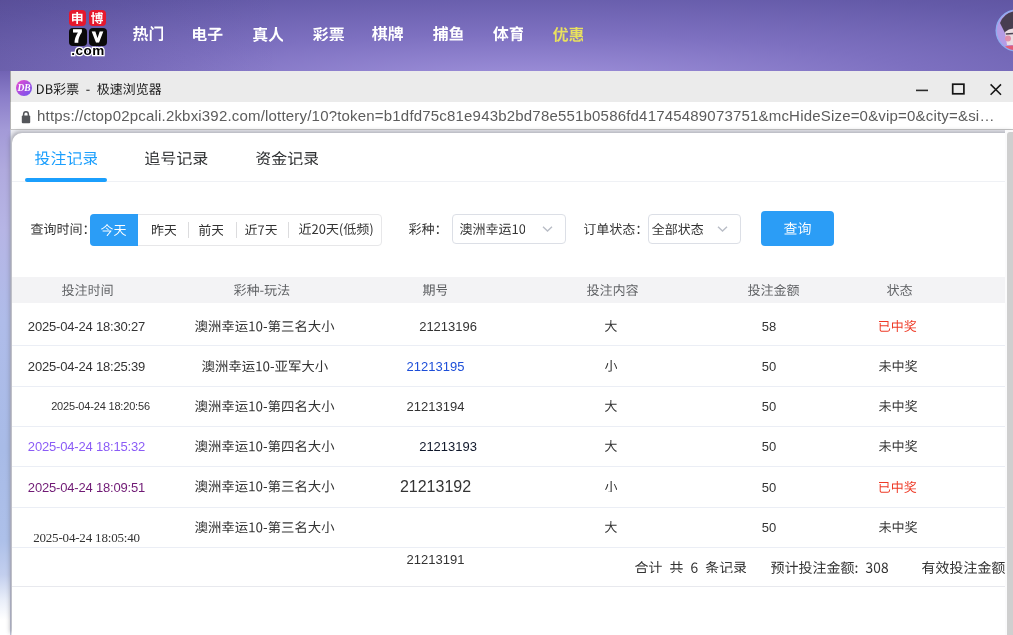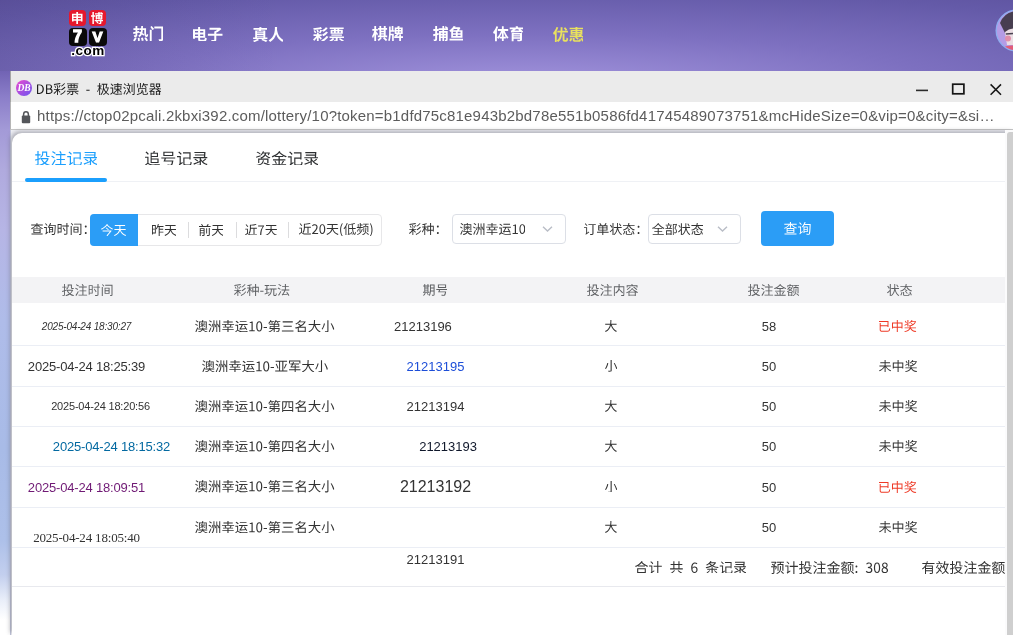--- a/index.html
+++ b/index.html
@@ -162,25 +162,25 @@
   </svg>
 <svg style="position:absolute;left:586.5px;top:284.0px;" width="51.0" height="12.1" viewBox="0.4 -11.0 51.0 12.1">
     <path d="M2.4 -10.9V-8.3H0.6V-7.4H2.4V-4.6C1.7 -4.4 1 -4.2 0.4 -4L0.7 -3.1L2.4 -3.6V-0.2C2.4 -0 2.3 0 2.1 0.1C2 0.1 1.4 0.1 0.8 0C0.9 0.3 1 0.7 1.1 0.9C2 0.9 2.5 0.9 2.9 0.8C3.2 0.6 3.3 0.4 3.3 -0.2V-3.9L4.7 -4.3L4.5 -5.2L3.3 -4.8V-7.4H5V-8.3H3.3V-10.9ZM6.1 -10.5V-9C6.1 -8.1 5.9 -7 4.5 -6.2C4.6 -6.1 5 -5.7 5.1 -5.5C6.7 -6.4 7.1 -7.8 7.1 -9V-9.5H9.3V-7.5C9.3 -6.5 9.5 -6.1 10.5 -6.1C10.6 -6.1 11.3 -6.1 11.6 -6.1C11.8 -6.1 12.1 -6.1 12.3 -6.2C12.2 -6.4 12.2 -6.8 12.2 -7C12 -7 11.7 -6.9 11.5 -6.9C11.3 -6.9 10.7 -6.9 10.5 -6.9C10.3 -6.9 10.3 -7.1 10.3 -7.4V-10.5ZM10.2 -4.3C9.8 -3.3 9 -2.4 8.2 -1.8C7.4 -2.5 6.7 -3.3 6.2 -4.3ZM4.9 -5.2V-4.3H5.4L5.3 -4.2C5.8 -3 6.5 -2 7.4 -1.2C6.3 -0.5 5.1 -0.1 3.8 0.2C4 0.4 4.3 0.8 4.3 1.1C5.7 0.7 7 0.2 8.2 -0.6C9.2 0.2 10.4 0.7 11.8 1.1C12 0.8 12.2 0.4 12.5 0.2C11.2 -0.1 10 -0.6 9 -1.2C10.1 -2.1 11 -3.4 11.6 -4.9L10.9 -5.2L10.7 -5.2Z M14.2 -10.1C15.1 -9.7 16.1 -9 16.7 -8.6L17.3 -9.4C16.7 -9.8 15.6 -10.4 14.8 -10.8ZM13.5 -6.5C14.4 -6.1 15.4 -5.5 16 -5L16.5 -5.9C16 -6.3 14.9 -6.8 14.1 -7.2ZM13.9 0.2 14.7 0.9C15.5 -0.3 16.4 -1.9 17.1 -3.3L16.4 -4C15.7 -2.5 14.6 -0.8 13.9 0.2ZM20.1 -10.6C20.6 -10 21 -9.1 21.2 -8.5L22.2 -8.9C22 -9.4 21.5 -10.3 21 -11ZM17.3 -8.4V-7.5H20.8V-4.6H17.8V-3.7H20.8V-0.3H16.9V0.6H25.5V-0.3H21.8V-3.7H24.7V-4.6H21.8V-7.5H25.2V-8.4Z M27.3 -8.7V1.1H28.2V-7.7H32C31.9 -6 31.5 -3.9 28.6 -2.3C28.8 -2.2 29.1 -1.8 29.3 -1.6C31 -2.6 32 -3.8 32.5 -5.1C33.7 -4 35 -2.6 35.6 -1.8L36.5 -2.4C35.6 -3.4 34.1 -4.9 32.8 -6C32.9 -6.6 33 -7.2 33 -7.7H36.8V-0.3C36.8 -0 36.7 0.1 36.5 0.1C36.2 0.1 35.3 0.1 34.4 0C34.5 0.3 34.7 0.8 34.7 1C35.9 1 36.7 1 37.2 0.9C37.6 0.7 37.7 0.4 37.7 -0.2V-8.7H33V-10.9H32V-8.7Z M43.3 -8.2C42.6 -7.3 41.3 -6.3 40.2 -5.8C40.4 -5.6 40.7 -5.2 40.8 -5C42 -5.7 43.4 -6.8 44.2 -7.9ZM46.6 -7.6C47.8 -6.9 49.3 -5.8 50 -5L50.7 -5.7C50 -6.4 48.5 -7.5 47.3 -8.2ZM45.4 -7.1C44.2 -5.1 41.9 -3.5 39.5 -2.6C39.7 -2.4 40 -2.1 40.1 -1.8C40.7 -2.1 41.3 -2.4 41.9 -2.7V1.1H42.8V0.6H48.2V1H49.2V-2.8C49.7 -2.5 50.3 -2.3 50.8 -2C51 -2.3 51.2 -2.6 51.5 -2.8C49.4 -3.7 47.5 -4.7 46 -6.4L46.3 -6.7ZM42.8 -0.3V-2.4H48.2V-0.3ZM42.9 -3.3C43.9 -4 44.8 -4.8 45.5 -5.7C46.4 -4.7 47.3 -4 48.3 -3.3ZM44.6 -10.8C44.8 -10.5 45 -10.1 45.2 -9.7H40.1V-7.4H41V-8.8H49.9V-7.4H50.9V-9.7H46.3C46.1 -10.1 45.9 -10.6 45.6 -11Z" fill="#5f6164"></path>
   </svg>
 <svg style="position:absolute;left:747.9px;top:283.9px;" width="51.2" height="12.1" viewBox="0.4 -11.0 51.2 12.1">
     <path d="M2.4 -10.9V-8.3H0.6V-7.4H2.4V-4.6C1.7 -4.4 1 -4.2 0.4 -4L0.7 -3.1L2.4 -3.6V-0.2C2.4 -0 2.3 0 2.1 0.1C2 0.1 1.4 0.1 0.8 0C0.9 0.3 1 0.7 1.1 0.9C2 0.9 2.5 0.9 2.9 0.8C3.2 0.6 3.3 0.4 3.3 -0.2V-3.9L4.7 -4.3L4.5 -5.2L3.3 -4.8V-7.4H5V-8.3H3.3V-10.9ZM6.1 -10.5V-9C6.1 -8.1 5.9 -7 4.5 -6.2C4.6 -6.1 5 -5.7 5.1 -5.5C6.7 -6.4 7.1 -7.8 7.1 -9V-9.5H9.3V-7.5C9.3 -6.5 9.5 -6.1 10.5 -6.1C10.6 -6.1 11.3 -6.1 11.6 -6.1C11.8 -6.1 12.1 -6.1 12.3 -6.2C12.2 -6.4 12.2 -6.8 12.2 -7C12 -7 11.7 -6.9 11.5 -6.9C11.3 -6.9 10.7 -6.9 10.5 -6.9C10.3 -6.9 10.3 -7.1 10.3 -7.4V-10.5ZM10.2 -4.3C9.8 -3.3 9 -2.4 8.2 -1.8C7.4 -2.5 6.7 -3.3 6.2 -4.3ZM4.9 -5.2V-4.3H5.4L5.3 -4.2C5.8 -3 6.5 -2 7.4 -1.2C6.3 -0.5 5.1 -0.1 3.8 0.2C4 0.4 4.3 0.8 4.3 1.1C5.7 0.7 7 0.2 8.2 -0.6C9.2 0.2 10.4 0.7 11.8 1.1C12 0.8 12.2 0.4 12.5 0.2C11.2 -0.1 10 -0.6 9 -1.2C10.1 -2.1 11 -3.4 11.6 -4.9L10.9 -5.2L10.7 -5.2Z M14.2 -10.1C15.1 -9.7 16.1 -9 16.7 -8.6L17.3 -9.4C16.7 -9.8 15.6 -10.4 14.8 -10.8ZM13.5 -6.5C14.4 -6.1 15.4 -5.5 16 -5L16.5 -5.9C16 -6.3 14.9 -6.8 14.1 -7.2ZM13.9 0.2 14.7 0.9C15.5 -0.3 16.4 -1.9 17.1 -3.3L16.4 -4C15.7 -2.5 14.6 -0.8 13.9 0.2ZM20.1 -10.6C20.6 -10 21 -9.1 21.2 -8.5L22.2 -8.9C22 -9.4 21.5 -10.3 21 -11ZM17.3 -8.4V-7.5H20.8V-4.6H17.8V-3.7H20.8V-0.3H16.9V0.6H25.5V-0.3H21.8V-3.7H24.7V-4.6H21.8V-7.5H25.2V-8.4Z M28.6 -2.8C29.1 -2.1 29.6 -1.1 29.8 -0.4L30.6 -0.8C30.4 -1.4 29.9 -2.4 29.4 -3.1ZM35.5 -3.2C35.2 -2.4 34.6 -1.4 34.2 -0.7L34.9 -0.4C35.4 -1 36 -2 36.5 -2.8ZM32.5 -11C31.3 -9.1 28.8 -7.6 26.4 -6.8C26.6 -6.6 26.9 -6.2 27.1 -5.9C27.8 -6.1 28.5 -6.5 29.1 -6.8V-6.1H32V-4.3H27.5V-3.4H32V-0.2H26.9V0.7H38.1V-0.2H33V-3.4H37.5V-4.3H33V-6.1H35.9V-6.9C36.6 -6.5 37.3 -6.2 37.9 -5.9C38.1 -6.2 38.4 -6.6 38.6 -6.8C36.7 -7.4 34.3 -8.8 33.1 -10.2L33.4 -10.6ZM35.7 -7H29.5C30.6 -7.7 31.7 -8.5 32.5 -9.5C33.4 -8.6 34.5 -7.7 35.7 -7Z M48 -6.4C48 -2.4 47.8 -0.6 45 0.4C45.1 0.6 45.4 0.9 45.4 1.1C48.5 -0 48.8 -2.1 48.9 -6.4ZM48.6 -1.1C49.5 -0.5 50.5 0.4 51.1 1L51.6 0.3C51.1 -0.2 50 -1.1 49.1 -1.7ZM45.9 -7.9V-1.8H46.7V-7.1H50V-1.8H50.9V-7.9H48.5C48.6 -8.3 48.8 -8.8 49 -9.3H51.4V-10.1H45.7V-9.3H48.1C48 -8.8 47.8 -8.3 47.6 -7.9ZM41.8 -10.7C42 -10.4 42.1 -10 42.3 -9.7H39.8V-7.7H40.7V-8.9H44.6V-7.7H45.5V-9.7H43.3C43.1 -10 42.9 -10.5 42.7 -10.9ZM40.6 -3V0.9H41.5V0.5H43.8V0.9H44.7V-3ZM41.5 -0.3V-2.2H43.8V-0.3ZM40.9 -5.4 41.9 -4.9C41.2 -4.4 40.4 -4 39.5 -3.7C39.6 -3.5 39.8 -3.1 39.9 -2.8C40.9 -3.2 41.9 -3.7 42.7 -4.4C43.6 -4 44.4 -3.5 44.9 -3.1L45.5 -3.8C45 -4.1 44.2 -4.6 43.4 -5C44 -5.7 44.6 -6.4 45 -7.2L44.4 -7.6L44.2 -7.5H42.2C42.4 -7.8 42.5 -8 42.7 -8.3L41.8 -8.4C41.4 -7.6 40.6 -6.5 39.5 -5.8C39.7 -5.6 40 -5.4 40.1 -5.2C40.8 -5.6 41.3 -6.2 41.7 -6.8H43.7C43.4 -6.3 43.1 -5.8 42.6 -5.4L41.6 -6Z" fill="#5f6164"></path>
   </svg>
 <svg style="position:absolute;left:887.0px;top:284.0px;" width="25.0" height="12.0" viewBox="0.4 -11.0 25.0 12.0">
     <path d="M9.6 -10.1C10.2 -9.3 10.9 -8.3 11.2 -7.7L12 -8.2C11.6 -8.8 11 -9.8 10.4 -10.5ZM0.6 -8.8C1.2 -8 2 -7 2.3 -6.3L3.1 -6.9C2.8 -7.5 2 -8.5 1.4 -9.2ZM7.7 -10.9V-7.9L7.6 -7.1H4.6V-6.1H7.6C7.4 -4 6.7 -1.6 4.3 0.4C4.5 0.6 4.8 0.8 5 1C7 -0.6 7.9 -2.6 8.3 -4.5C9 -2 10.2 -0.1 11.9 1C12.1 0.8 12.4 0.4 12.6 0.2C10.6 -0.9 9.4 -3.3 8.8 -6.1H12.4V-7.1H8.6L8.6 -7.9V-10.9ZM0.4 -2.5 1 -1.7C1.7 -2.3 2.4 -3 3.2 -3.8V1H4.2V-10.9H3.2V-5C2.2 -4 1.1 -3.1 0.4 -2.5Z M18 -5.3C18.7 -4.9 19.6 -4.2 20.1 -3.7L20.9 -4.3C20.4 -4.8 19.5 -5.4 18.8 -5.8ZM16.5 -3.1V-0.6C16.5 0.5 16.9 0.8 18.4 0.8C18.7 0.8 21.1 0.8 21.4 0.8C22.7 0.8 23 0.4 23.1 -1.3C22.9 -1.4 22.5 -1.5 22.3 -1.7C22.2 -0.3 22.1 -0.1 21.4 -0.1C20.9 -0.1 18.9 -0.1 18.5 -0.1C17.6 -0.1 17.5 -0.2 17.5 -0.6V-3.1ZM18.3 -3.4C19.1 -2.8 20 -1.8 20.4 -1.2L21.2 -1.7C20.7 -2.3 19.8 -3.2 19.1 -3.9ZM22.8 -3.1C23.4 -1.9 24.1 -0.5 24.3 0.5L25.2 0.1C25 -0.8 24.3 -2.2 23.6 -3.3ZM15 -3.1C14.8 -2.1 14.3 -0.8 13.7 0.1L14.6 0.5C15.2 -0.4 15.6 -1.8 15.9 -2.8ZM19.1 -11C19 -10.3 18.9 -9.7 18.8 -9.1H13.7V-8.2H18.5C17.9 -6.5 16.6 -5.1 13.6 -4.3C13.8 -4.1 14 -3.7 14.1 -3.5C17.5 -4.4 18.9 -6.1 19.6 -8.2C20.5 -5.8 22.2 -4.3 24.8 -3.6C24.9 -3.8 25.2 -4.2 25.5 -4.5C23.1 -5 21.5 -6.3 20.6 -8.2H25.3V-9.1H19.8C19.9 -9.7 20 -10.3 20.1 -11Z" fill="#5f6164"></path>
   </svg>
-<div class="abs" style="left:0;top:325.7px;width:173px;transform:translateY(-50%);text-align:center;font-size:10px;letter-spacing:-0.18px;color:#333;font-style:italic;">2025-04-24 18:30:27</div>
+<div class="abs" style="left:0;top:325.7px;width:173px;transform:translateY(-50%);text-align:center;font-size:13px;letter-spacing:-0.18px;color:#333;">2025-04-24 18:30:27</div>
 <svg style="position:absolute;left:195.4px;top:319.5px;" width="139.3" height="12.4" viewBox="0.5 -11.3 139.3 12.4">
     <path d="M6 -8.5C6.3 -8 6.7 -7.4 6.9 -7.1L7.5 -7.4C7.3 -7.8 7 -8.3 6.6 -8.8ZM9.7 -8.8C9.6 -8.4 9.2 -7.8 9 -7.4L9.5 -7.1C9.8 -7.5 10.1 -8 10.4 -8.5ZM8.8 -5.8C9.2 -5.3 9.8 -4.6 10.1 -4.2L10.6 -4.6C10.3 -5 9.7 -5.7 9.3 -6.2ZM1.1 -10.4C1.9 -10 2.8 -9.3 3.3 -8.9L3.9 -9.7C3.4 -10.1 2.4 -10.7 1.7 -11.1ZM0.5 -6.8C1.2 -6.4 2.3 -5.8 2.8 -5.4L3.3 -6.2C2.8 -6.6 1.8 -7.1 1.1 -7.5ZM0.8 0.3 1.7 0.9C2.3 -0.3 3 -2 3.6 -3.4L2.7 -4C2.2 -2.5 1.4 -0.7 0.8 0.3ZM7.9 -8.9V-6.9H5.8V-6.2H7.3C6.9 -5.6 6.2 -5.1 5.7 -4.8C5.8 -4.6 6 -4.3 6.1 -4.1C6.7 -4.5 7.4 -5.2 7.9 -5.8V-4.1H8.6V-6.2H10.8V-6.9H8.6V-8.9ZM7.8 -11.3C7.7 -10.9 7.5 -10.4 7.3 -9.9H4.4V-3.3H5.3V-9.1H11.2V-3.4H12.2V-9.9H8.3L8.9 -11.1ZM7.8 -3.5C7.7 -3.3 7.7 -3 7.6 -2.8H3.7V-1.9H7.3C6.8 -0.8 5.7 -0.1 3.5 0.3C3.6 0.5 3.9 0.8 4 1.1C6.4 0.6 7.6 -0.2 8.2 -1.5C9 -0.1 10.4 0.7 12.4 1.1C12.5 0.8 12.7 0.4 13 0.2C11.1 -0 9.7 -0.7 9 -1.9H12.7V-2.8H8.6C8.7 -3 8.7 -3.3 8.8 -3.5Z M18.9 -11V-6.3C18.9 -3.9 18.7 -1.4 17.1 0.5C17.4 0.6 17.7 0.9 17.9 1.1C19.7 -1 19.9 -3.6 19.9 -6.3V-11ZM17.8 -7.5C17.7 -6.4 17.3 -5 16.8 -4.2L17.5 -3.8C18.1 -4.7 18.4 -6.1 18.6 -7.2ZM19.9 -7C20.3 -6.1 20.7 -4.9 20.8 -4.1L21.6 -4.4C21.5 -5.1 21.1 -6.4 20.7 -7.2ZM14.5 -10.4C15.2 -10 16.2 -9.3 16.7 -8.9L17.3 -9.7C16.8 -10.1 15.8 -10.7 15.1 -11.1ZM13.9 -6.8C14.7 -6.4 15.7 -5.8 16.2 -5.4L16.8 -6.2C16.2 -6.6 15.2 -7.2 14.5 -7.5ZM14.2 0.4 15.1 0.9C15.7 -0.3 16.3 -2 16.8 -3.4L16 -3.9C15.5 -2.4 14.7 -0.7 14.2 0.4ZM24.7 -11V-4.8C24.4 -5.6 23.9 -6.7 23.4 -7.5L22.7 -7.2V-10.8H21.8V0.8H22.7V-7C23.3 -6.1 23.8 -4.9 24 -4.1L24.7 -4.4V1.1H25.7V-11Z M28.5 -4.6V-3.7H32.9V-2.1H27.8V-1.2H32.9V1.1H34V-1.2H39.2V-2.1H34V-3.7H38.6V-4.6H36.1C36.4 -5.1 36.8 -5.7 37.1 -6.2L36 -6.5C35.8 -5.9 35.4 -5.1 35.1 -4.6H31.1L31.8 -4.8C31.7 -5.3 31.3 -6 31 -6.5H39.6V-7.4H34V-8.9H38.2V-9.8H34V-11.2H32.9V-9.8H28.9V-8.9H32.9V-7.4H27.5V-6.5H30.9L30 -6.2C30.3 -5.7 30.6 -5 30.8 -4.6Z M45.3 -10.4V-9.5H52V-10.4ZM41.1 -9.9C41.9 -9.3 43 -8.6 43.5 -8.1L44.2 -8.8C43.6 -9.3 42.5 -10 41.8 -10.5ZM45.2 -1.6C45.6 -1.8 46.2 -1.8 51.3 -2.3L51.8 -1.2L52.7 -1.7C52.2 -2.7 51.1 -4.5 50.2 -5.8L49.4 -5.4C49.8 -4.7 50.3 -3.9 50.8 -3.1L46.4 -2.8C47.1 -3.8 47.8 -5.1 48.3 -6.4H53V-7.4H44.4V-6.4H47.1C46.6 -5.1 45.9 -3.8 45.6 -3.4C45.3 -3 45.1 -2.7 44.9 -2.6C45 -2.3 45.2 -1.8 45.2 -1.6ZM43.6 -6.6H40.8V-5.6H42.6V-1.4C42 -1.1 41.4 -0.5 40.7 0.2L41.4 1.1C42.1 0.2 42.7 -0.6 43.2 -0.6C43.5 -0.6 44 -0.1 44.5 0.2C45.4 0.8 46.6 1 48.2 1C49.6 1 51.9 0.9 52.8 0.8C52.9 0.5 53 0 53.2 -0.3C51.8 -0.1 49.8 -0 48.2 -0C46.7 -0 45.6 -0.1 44.7 -0.7C44.2 -1 43.9 -1.3 43.6 -1.4Z M54.8 0H60.2V-1H58.2V-9.8H57.3C56.7 -9.5 56.1 -9.3 55.2 -9.1V-8.3H57V-1H54.8Z M64.8 0.2C66.6 0.2 67.8 -1.5 67.8 -4.9C67.8 -8.3 66.6 -10 64.8 -10C62.9 -10 61.7 -8.3 61.7 -4.9C61.7 -1.5 62.9 0.2 64.8 0.2ZM64.8 -0.8C63.6 -0.8 62.9 -2.1 62.9 -4.9C62.9 -7.8 63.6 -9 64.8 -9C65.9 -9 66.6 -7.8 66.6 -4.9C66.6 -2.1 65.9 -0.8 64.8 -0.8Z M69.1 -3.3H72.5V-4.2H69.1Z M75.4 -5.4C75.3 -4.4 75.1 -3.2 74.9 -2.4H78.5C77.3 -1.2 75.6 -0.2 74.1 0.3C74.3 0.5 74.6 0.8 74.7 1.1C76.3 0.5 78.1 -0.7 79.2 -2V1.1H80.2V-2.4H84.1C84 -1.2 83.8 -0.7 83.7 -0.5C83.5 -0.4 83.4 -0.4 83.2 -0.4C82.9 -0.4 82.3 -0.4 81.6 -0.4C81.8 -0.2 81.9 0.2 81.9 0.5C82.6 0.5 83.3 0.5 83.6 0.5C84 0.5 84.2 0.4 84.5 0.2C84.8 -0.2 85 -1 85.2 -2.9C85.2 -3 85.2 -3.3 85.2 -3.3H80.2V-4.5H84.8V-7.5H74.9V-6.6H79.2V-5.4ZM76.2 -4.5H79.2V-3.3H76ZM80.2 -6.6H83.8V-5.4H80.2ZM76 -11.3C75.5 -10 74.7 -8.8 73.7 -8C74 -7.9 74.4 -7.7 74.6 -7.5C75.1 -8 75.6 -8.6 76 -9.3H76.8C77 -8.8 77.3 -8.1 77.4 -7.7L78.3 -8C78.2 -8.4 78 -8.9 77.8 -9.3H79.9V-10.1H76.5C76.6 -10.4 76.8 -10.8 76.9 -11.1ZM81.1 -11.3C80.8 -10.1 80.2 -8.9 79.3 -8.1C79.6 -8 80 -7.8 80.2 -7.6C80.6 -8.1 81 -8.7 81.4 -9.3H82.3C82.7 -8.8 83.2 -8.1 83.3 -7.7L84.2 -8.1C84.1 -8.4 83.8 -8.9 83.4 -9.3H85.8V-10.1H81.8C81.9 -10.4 82 -10.8 82.1 -11.1Z M88.2 -10V-8.9H98.3V-10ZM89 -5.6V-4.6H97.3V-5.6ZM87.4 -0.9V0.1H99V-0.9Z M103.4 -7.1C104.1 -6.6 104.9 -6 105.5 -5.4C103.9 -4.6 102.2 -4 100.6 -3.7C100.7 -3.4 101 -3 101.1 -2.7C101.8 -2.9 102.6 -3.1 103.3 -3.4V1.1H104.3V0.4H110.3V1.1H111.3V-4.6H106C108.2 -5.7 110.1 -7.4 111.2 -9.6L110.6 -10L110.4 -9.9H105.6C106 -10.3 106.3 -10.7 106.5 -11.1L105.4 -11.3C104.6 -10 103 -8.5 100.8 -7.5C101.1 -7.3 101.4 -7 101.6 -6.7C102.8 -7.4 103.9 -8.2 104.8 -9H109.7C109 -7.8 107.8 -6.8 106.4 -6C105.8 -6.5 104.9 -7.2 104.2 -7.7ZM110.3 -0.6H104.3V-3.6H110.3Z M119.5 -11.2C119.5 -10.2 119.5 -8.8 119.3 -7.4H114.2V-6.4H119.1C118.6 -3.8 117.3 -1.2 113.9 0.2C114.2 0.4 114.5 0.8 114.7 1C117.9 -0.5 119.4 -3 120 -5.6C121.1 -2.6 122.8 -0.2 125.4 1C125.6 0.8 125.9 0.3 126.2 0.1C123.6 -1 121.8 -3.4 120.9 -6.4H125.9V-7.4H120.4C120.6 -8.8 120.6 -10.2 120.6 -11.2Z M132.9 -11.1V-0.3C132.9 -0.1 132.8 0 132.6 0C132.3 0.1 131.3 0.1 130.3 0C130.5 0.3 130.7 0.8 130.8 1.1C132 1.1 132.8 1.1 133.3 0.9C133.8 0.7 134 0.4 134 -0.3V-11.1ZM136.2 -7.7C137.3 -5.7 138.4 -3.2 138.7 -1.6L139.8 -2.1C139.5 -3.7 138.3 -6.1 137.1 -8ZM129.4 -7.9C129.1 -6.1 128.3 -3.8 127.2 -2.4C127.4 -2.3 127.9 -2 128.1 -1.8C129.3 -3.3 130.1 -5.8 130.6 -7.7Z" fill="#333"></path>
   </svg>
-<div class="abs" style="left:394px;top:325.7px;width:83px;transform:translateY(-50%);text-align:left;font-size:13px;color:#333;">21213196</div>
+<div class="abs" style="left:394px;top:325.7px;width:83px;transform:translateY(-50%);text-align:right;font-size:13px;color:#333;">21213196</div>
 <svg style="position:absolute;left:605.3px;top:319.7px;" width="11.9" height="11.9" viewBox="0.6 -10.9 11.9 11.9">
     <path d="M6 -10.9C6 -9.9 6 -8.6 5.8 -7.2H0.8V-6.2H5.6C5.1 -3.7 3.8 -1.2 0.6 0.2C0.8 0.4 1.1 0.8 1.3 1C4.5 -0.4 5.9 -2.9 6.5 -5.4C7.5 -2.5 9.2 -0.2 11.7 1C11.9 0.7 12.2 0.3 12.5 0.1C9.9 -0.9 8.2 -3.3 7.3 -6.2H12.2V-7.2H6.8C7 -8.6 7 -9.9 7 -10.9Z" fill="#333"></path>
   </svg>
 <div class="abs" style="left:744px;top:325.7px;width:50px;transform:translateY(-50%);text-align:center;font-size:13px;color:#333;">58</div>
 <svg style="position:absolute;left:879.4px;top:319.7px;" width="37.3" height="12.0" viewBox="1.2 -11.0 37.3 12.0">
     <path d="M1.2 -10.1V-9.1H9.7V-5.7H2.9V-7.9H1.9V-1.3C1.9 0.3 2.6 0.7 4.7 0.7C5.2 0.7 9 0.7 9.6 0.7C11.7 0.7 12.1 -0 12.4 -2.4C12.1 -2.5 11.6 -2.7 11.4 -2.8C11.2 -0.7 11 -0.3 9.6 -0.3C8.7 -0.3 5.3 -0.3 4.6 -0.3C3.2 -0.3 2.9 -0.5 2.9 -1.3V-4.8H9.7V-4.1H10.7V-10.1Z M19 -10.9V-8.6H14.2V-2.4H15.2V-3.2H19V1H20V-3.2H23.7V-2.5H24.7V-8.6H20V-10.9ZM15.2 -4.2V-7.6H19V-4.2ZM23.7 -4.2H20V-7.6H23.7Z M27 -9.9C27.4 -9.2 28 -8.3 28.2 -7.8L29 -8.2C28.8 -8.8 28.2 -9.6 27.7 -10.2ZM32 -4.5C32 -4.2 31.9 -3.9 31.9 -3.6H26.8V-2.7H31.6C31 -1.2 29.7 -0.3 26.6 0.2C26.7 0.4 27 0.8 27 1C30.3 0.5 31.8 -0.7 32.5 -2.3C33.5 -0.4 35.2 0.6 37.9 1C38 0.7 38.3 0.3 38.5 0.1C35.9 -0.2 34.1 -1 33.3 -2.7H38.2V-3.6H32.9C33 -3.9 33 -4.2 33.1 -4.5ZM26.6 -6.1 27 -5.3C27.8 -5.7 28.7 -6.2 29.6 -6.7V-4.5H30.6V-10.9H29.6V-7.6C28.5 -7 27.4 -6.5 26.6 -6.1ZM33.8 -11C33.3 -10 32.2 -8.9 31.1 -8.3C31.3 -8.1 31.5 -7.8 31.7 -7.6C32.3 -8 32.9 -8.4 33.4 -9H37.1C36.6 -8 35.9 -7.3 35 -6.7C34.6 -7.2 34 -7.9 33.4 -8.3L32.7 -7.9C33.2 -7.4 33.9 -6.8 34.3 -6.3C33.3 -5.8 32.1 -5.6 30.9 -5.4C31.1 -5.2 31.3 -4.8 31.4 -4.6C34.6 -5.1 37.2 -6.4 38.3 -9.6L37.7 -9.9L37.5 -9.8H34.2C34.4 -10.1 34.5 -10.4 34.7 -10.7Z" fill="#ee3a26"></path>
   </svg>
 <div class="abs" style="left:11.5px;top:345.4px;width:994px;height:1px;background:#ebeef5;"></div>
 <div class="abs" style="left:0;top:365.7px;width:173px;transform:translateY(-50%);text-align:center;font-size:13px;letter-spacing:-0.18px;color:#333;">2025-04-24 18:25:39</div>
 <svg style="position:absolute;left:202.1px;top:359.5px;" width="125.9" height="12.4" viewBox="0.5 -11.3 125.9 12.4">
@@ -201,21 +201,21 @@
   </svg>
 <div class="abs" style="left:394px;top:406.0px;width:83px;transform:translateY(-50%);text-align:center;font-size:13px;color:#333;">21213194</div>
 <svg style="position:absolute;left:605.3px;top:400.0px;" width="11.9" height="11.9" viewBox="0.6 -10.9 11.9 11.9">
     <path d="M6 -10.9C6 -9.9 6 -8.6 5.8 -7.2H0.8V-6.2H5.6C5.1 -3.7 3.8 -1.2 0.6 0.2C0.8 0.4 1.1 0.8 1.3 1C4.5 -0.4 5.9 -2.9 6.5 -5.4C7.5 -2.5 9.2 -0.2 11.7 1C11.9 0.7 12.2 0.3 12.5 0.1C9.9 -0.9 8.2 -3.3 7.3 -6.2H12.2V-7.2H6.8C7 -8.6 7 -9.9 7 -10.9Z" fill="#333"></path>
   </svg>
 <div class="abs" style="left:744px;top:406.0px;width:50px;transform:translateY(-50%);text-align:center;font-size:13px;color:#333;">50</div>
 <svg style="position:absolute;left:879.0px;top:400.0px;" width="38.1" height="12.0" viewBox="0.4 -11.0 38.1 12.0">
     <path d="M6 -10.9V-8.8H1.7V-7.8H6V-5.6H0.8V-4.6H5.4C4.2 -2.9 2.3 -1.3 0.4 -0.5C0.7 -0.3 1 0.1 1.2 0.3C2.9 -0.6 4.7 -2.1 6 -3.8V1H7V-3.9C8.3 -2.2 10.1 -0.5 11.8 0.3C12 0.1 12.3 -0.3 12.6 -0.5C10.7 -1.3 8.7 -2.9 7.6 -4.6H12.2V-5.6H7V-7.8H11.4V-8.8H7V-10.9Z M19 -10.9V-8.6H14.2V-2.4H15.2V-3.2H19V1H20V-3.2H23.7V-2.5H24.7V-8.6H20V-10.9ZM15.2 -4.2V-7.6H19V-4.2ZM23.7 -4.2H20V-7.6H23.7Z M27 -9.9C27.4 -9.2 28 -8.3 28.2 -7.8L29 -8.2C28.8 -8.8 28.2 -9.6 27.7 -10.2ZM32 -4.5C32 -4.2 31.9 -3.9 31.9 -3.6H26.8V-2.7H31.6C31 -1.2 29.7 -0.3 26.6 0.2C26.7 0.4 27 0.8 27 1C30.3 0.5 31.8 -0.7 32.5 -2.3C33.5 -0.4 35.2 0.6 37.9 1C38 0.7 38.3 0.3 38.5 0.1C35.9 -0.2 34.1 -1 33.3 -2.7H38.2V-3.6H32.9C33 -3.9 33 -4.2 33.1 -4.5ZM26.6 -6.1 27 -5.3C27.8 -5.7 28.7 -6.2 29.6 -6.7V-4.5H30.6V-10.9H29.6V-7.6C28.5 -7 27.4 -6.5 26.6 -6.1ZM33.8 -11C33.3 -10 32.2 -8.9 31.1 -8.3C31.3 -8.1 31.5 -7.8 31.7 -7.6C32.3 -8 32.9 -8.4 33.4 -9H37.1C36.6 -8 35.9 -7.3 35 -6.7C34.6 -7.2 34 -7.9 33.4 -8.3L32.7 -7.9C33.2 -7.4 33.9 -6.8 34.3 -6.3C33.3 -5.8 32.1 -5.6 30.9 -5.4C31.1 -5.2 31.3 -4.8 31.4 -4.6C34.6 -5.1 37.2 -6.4 38.3 -9.6L37.7 -9.9L37.5 -9.8H34.2C34.4 -10.1 34.5 -10.4 34.7 -10.7Z" fill="#333"></path>
   </svg>
 <div class="abs" style="left:11.5px;top:426.0px;width:994px;height:1px;background:#ebeef5;"></div>
-<div class="abs" style="left:0;top:446.2px;width:173px;transform:translateY(-50%);text-align:center;font-size:13px;letter-spacing:-0.18px;color:#0369a1;margin-left:25px;">2025-04-24 18:15:32</div>
+<div class="abs" style="left:0;top:446.2px;width:173px;transform:translateY(-50%);text-align:center;font-size:13px;letter-spacing:-0.18px;color:#8b5cf6;">2025-04-24 18:15:32</div>
 <svg style="position:absolute;left:195.4px;top:440.0px;" width="139.3" height="12.4" viewBox="0.5 -11.3 139.3 12.4">
     <path d="M6 -8.5C6.3 -8 6.7 -7.4 6.9 -7.1L7.5 -7.4C7.3 -7.8 7 -8.3 6.6 -8.8ZM9.7 -8.8C9.6 -8.4 9.2 -7.8 9 -7.4L9.5 -7.1C9.8 -7.5 10.1 -8 10.4 -8.5ZM8.8 -5.8C9.2 -5.3 9.8 -4.6 10.1 -4.2L10.6 -4.6C10.3 -5 9.7 -5.7 9.3 -6.2ZM1.1 -10.4C1.9 -10 2.8 -9.3 3.3 -8.9L3.9 -9.7C3.4 -10.1 2.4 -10.7 1.7 -11.1ZM0.5 -6.8C1.2 -6.4 2.3 -5.8 2.8 -5.4L3.3 -6.2C2.8 -6.6 1.8 -7.1 1.1 -7.5ZM0.8 0.3 1.7 0.9C2.3 -0.3 3 -2 3.6 -3.4L2.7 -4C2.2 -2.5 1.4 -0.7 0.8 0.3ZM7.9 -8.9V-6.9H5.8V-6.2H7.3C6.9 -5.6 6.2 -5.1 5.7 -4.8C5.8 -4.6 6 -4.3 6.1 -4.1C6.7 -4.5 7.4 -5.2 7.9 -5.8V-4.1H8.6V-6.2H10.8V-6.9H8.6V-8.9ZM7.8 -11.3C7.7 -10.9 7.5 -10.4 7.3 -9.9H4.4V-3.3H5.3V-9.1H11.2V-3.4H12.2V-9.9H8.3L8.9 -11.1ZM7.8 -3.5C7.7 -3.3 7.7 -3 7.6 -2.8H3.7V-1.9H7.3C6.8 -0.8 5.7 -0.1 3.5 0.3C3.6 0.5 3.9 0.8 4 1.1C6.4 0.6 7.6 -0.2 8.2 -1.5C9 -0.1 10.4 0.7 12.4 1.1C12.5 0.8 12.7 0.4 13 0.2C11.1 -0 9.7 -0.7 9 -1.9H12.7V-2.8H8.6C8.7 -3 8.7 -3.3 8.8 -3.5Z M18.9 -11V-6.3C18.9 -3.9 18.7 -1.4 17.1 0.5C17.4 0.6 17.7 0.9 17.9 1.1C19.7 -1 19.9 -3.6 19.9 -6.3V-11ZM17.8 -7.5C17.7 -6.4 17.3 -5 16.8 -4.2L17.5 -3.8C18.1 -4.7 18.4 -6.1 18.6 -7.2ZM19.9 -7C20.3 -6.1 20.7 -4.9 20.8 -4.1L21.6 -4.4C21.5 -5.1 21.1 -6.4 20.7 -7.2ZM14.5 -10.4C15.2 -10 16.2 -9.3 16.7 -8.9L17.3 -9.7C16.8 -10.1 15.8 -10.7 15.1 -11.1ZM13.9 -6.8C14.7 -6.4 15.7 -5.8 16.2 -5.4L16.8 -6.2C16.2 -6.6 15.2 -7.2 14.5 -7.5ZM14.2 0.4 15.1 0.9C15.7 -0.3 16.3 -2 16.8 -3.4L16 -3.9C15.5 -2.4 14.7 -0.7 14.2 0.4ZM24.7 -11V-4.8C24.4 -5.6 23.9 -6.7 23.4 -7.5L22.7 -7.2V-10.8H21.8V0.8H22.7V-7C23.3 -6.1 23.8 -4.9 24 -4.1L24.7 -4.4V1.1H25.7V-11Z M28.5 -4.6V-3.7H32.9V-2.1H27.8V-1.2H32.9V1.1H34V-1.2H39.2V-2.1H34V-3.7H38.6V-4.6H36.1C36.4 -5.1 36.8 -5.7 37.1 -6.2L36 -6.5C35.8 -5.9 35.4 -5.1 35.1 -4.6H31.1L31.8 -4.8C31.7 -5.3 31.3 -6 31 -6.5H39.6V-7.4H34V-8.9H38.2V-9.8H34V-11.2H32.9V-9.8H28.9V-8.9H32.9V-7.4H27.5V-6.5H30.9L30 -6.2C30.3 -5.7 30.6 -5 30.8 -4.6Z M45.3 -10.4V-9.5H52V-10.4ZM41.1 -9.9C41.9 -9.3 43 -8.6 43.5 -8.1L44.2 -8.8C43.6 -9.3 42.5 -10 41.8 -10.5ZM45.2 -1.6C45.6 -1.8 46.2 -1.8 51.3 -2.3L51.8 -1.2L52.7 -1.7C52.2 -2.7 51.1 -4.5 50.2 -5.8L49.4 -5.4C49.8 -4.7 50.3 -3.9 50.8 -3.1L46.4 -2.8C47.1 -3.8 47.8 -5.1 48.3 -6.4H53V-7.4H44.4V-6.4H47.1C46.6 -5.1 45.9 -3.8 45.6 -3.4C45.3 -3 45.1 -2.7 44.9 -2.6C45 -2.3 45.2 -1.8 45.2 -1.6ZM43.6 -6.6H40.8V-5.6H42.6V-1.4C42 -1.1 41.4 -0.5 40.7 0.2L41.4 1.1C42.1 0.2 42.7 -0.6 43.2 -0.6C43.5 -0.6 44 -0.1 44.5 0.2C45.4 0.8 46.6 1 48.2 1C49.6 1 51.9 0.9 52.8 0.8C52.9 0.5 53 0 53.2 -0.3C51.8 -0.1 49.8 -0 48.2 -0C46.7 -0 45.6 -0.1 44.7 -0.7C44.2 -1 43.9 -1.3 43.6 -1.4Z M54.8 0H60.2V-1H58.2V-9.8H57.3C56.7 -9.5 56.1 -9.3 55.2 -9.1V-8.3H57V-1H54.8Z M64.8 0.2C66.6 0.2 67.8 -1.5 67.8 -4.9C67.8 -8.3 66.6 -10 64.8 -10C62.9 -10 61.7 -8.3 61.7 -4.9C61.7 -1.5 62.9 0.2 64.8 0.2ZM64.8 -0.8C63.6 -0.8 62.9 -2.1 62.9 -4.9C62.9 -7.8 63.6 -9 64.8 -9C65.9 -9 66.6 -7.8 66.6 -4.9C66.6 -2.1 65.9 -0.8 64.8 -0.8Z M69.1 -3.3H72.5V-4.2H69.1Z M75.4 -5.4C75.3 -4.4 75.1 -3.2 74.9 -2.4H78.5C77.3 -1.2 75.6 -0.2 74.1 0.3C74.3 0.5 74.6 0.8 74.7 1.1C76.3 0.5 78.1 -0.7 79.2 -2V1.1H80.2V-2.4H84.1C84 -1.2 83.8 -0.7 83.7 -0.5C83.5 -0.4 83.4 -0.4 83.2 -0.4C82.9 -0.4 82.3 -0.4 81.6 -0.4C81.8 -0.2 81.9 0.2 81.9 0.5C82.6 0.5 83.3 0.5 83.6 0.5C84 0.5 84.2 0.4 84.5 0.2C84.8 -0.2 85 -1 85.2 -2.9C85.2 -3 85.2 -3.3 85.2 -3.3H80.2V-4.5H84.8V-7.5H74.9V-6.6H79.2V-5.4ZM76.2 -4.5H79.2V-3.3H76ZM80.2 -6.6H83.8V-5.4H80.2ZM76 -11.3C75.5 -10 74.7 -8.8 73.7 -8C74 -7.9 74.4 -7.7 74.6 -7.5C75.1 -8 75.6 -8.6 76 -9.3H76.8C77 -8.8 77.3 -8.1 77.4 -7.7L78.3 -8C78.2 -8.4 78 -8.9 77.8 -9.3H79.9V-10.1H76.5C76.6 -10.4 76.8 -10.8 76.9 -11.1ZM81.1 -11.3C80.8 -10.1 80.2 -8.9 79.3 -8.1C79.6 -8 80 -7.8 80.2 -7.6C80.6 -8.1 81 -8.7 81.4 -9.3H82.3C82.7 -8.8 83.2 -8.1 83.3 -7.7L84.2 -8.1C84.1 -8.4 83.8 -8.9 83.4 -9.3H85.8V-10.1H81.8C81.9 -10.4 82 -10.8 82.1 -11.1Z M87.7 -10.1V0.6H88.7V-0.4H97.7V0.5H98.7V-10.1ZM88.7 -1.4V-9.1H91.2C91.2 -5.8 90.9 -4.1 88.9 -3.1C89.1 -3 89.4 -2.6 89.5 -2.4C91.8 -3.5 92.2 -5.5 92.2 -9.1H94.1V-4.9C94.1 -3.9 94.3 -3.4 95.3 -3.4C95.5 -3.4 96.5 -3.4 96.7 -3.4C97 -3.4 97.4 -3.5 97.5 -3.5C97.5 -3.8 97.5 -4.1 97.5 -4.4C97.3 -4.3 96.9 -4.3 96.7 -4.3C96.5 -4.3 95.6 -4.3 95.4 -4.3C95.1 -4.3 95 -4.5 95 -4.9V-9.1H97.7V-1.4Z M103.4 -7.1C104.1 -6.6 104.9 -6 105.5 -5.4C103.9 -4.6 102.2 -4 100.6 -3.7C100.7 -3.4 101 -3 101.1 -2.7C101.8 -2.9 102.6 -3.1 103.3 -3.4V1.1H104.3V0.4H110.3V1.1H111.3V-4.6H106C108.2 -5.7 110.1 -7.4 111.2 -9.6L110.6 -10L110.4 -9.9H105.6C106 -10.3 106.3 -10.7 106.5 -11.1L105.4 -11.3C104.6 -10 103 -8.5 100.8 -7.5C101.1 -7.3 101.4 -7 101.6 -6.7C102.8 -7.4 103.9 -8.2 104.8 -9H109.7C109 -7.8 107.8 -6.8 106.4 -6C105.8 -6.5 104.9 -7.2 104.2 -7.7ZM110.3 -0.6H104.3V-3.6H110.3Z M119.5 -11.2C119.5 -10.2 119.5 -8.8 119.3 -7.4H114.2V-6.4H119.1C118.6 -3.8 117.3 -1.2 113.9 0.2C114.2 0.4 114.5 0.8 114.7 1C117.9 -0.5 119.4 -3 120 -5.6C121.1 -2.6 122.8 -0.2 125.4 1C125.6 0.8 125.9 0.3 126.2 0.1C123.6 -1 121.8 -3.4 120.9 -6.4H125.9V-7.4H120.4C120.6 -8.8 120.6 -10.2 120.6 -11.2Z M132.9 -11.1V-0.3C132.9 -0.1 132.8 0 132.6 0C132.3 0.1 131.3 0.1 130.3 0C130.5 0.3 130.7 0.8 130.8 1.1C132 1.1 132.8 1.1 133.3 0.9C133.8 0.7 134 0.4 134 -0.3V-11.1ZM136.2 -7.7C137.3 -5.7 138.4 -3.2 138.7 -1.6L139.8 -2.1C139.5 -3.7 138.3 -6.1 137.1 -8ZM129.4 -7.9C129.1 -6.1 128.3 -3.8 127.2 -2.4C127.4 -2.3 127.9 -2 128.1 -1.8C129.3 -3.3 130.1 -5.8 130.6 -7.7Z" fill="#333"></path>
   </svg>
 <div class="abs" style="left:394px;top:446.2px;width:83px;transform:translateY(-50%);text-align:right;font-size:13px;color:#0f172a;">21213193</div>
 <svg style="position:absolute;left:605.3px;top:440.2px;" width="11.9" height="11.9" viewBox="0.6 -10.9 11.9 11.9">
     <path d="M6 -10.9C6 -9.9 6 -8.6 5.8 -7.2H0.8V-6.2H5.6C5.1 -3.7 3.8 -1.2 0.6 0.2C0.8 0.4 1.1 0.8 1.3 1C4.5 -0.4 5.9 -2.9 6.5 -5.4C7.5 -2.5 9.2 -0.2 11.7 1C11.9 0.7 12.2 0.3 12.5 0.1C9.9 -0.9 8.2 -3.3 7.3 -6.2H12.2V-7.2H6.8C7 -8.6 7 -9.9 7 -10.9Z" fill="#333"></path>
   </svg>
 <div class="abs" style="left:744px;top:446.2px;width:50px;transform:translateY(-50%);text-align:center;font-size:13px;color:#333;">50</div>
 <svg style="position:absolute;left:879.0px;top:440.2px;" width="38.1" height="12.0" viewBox="0.4 -11.0 38.1 12.0">
     <path d="M6 -10.9V-8.8H1.7V-7.8H6V-5.6H0.8V-4.6H5.4C4.2 -2.9 2.3 -1.3 0.4 -0.5C0.7 -0.3 1 0.1 1.2 0.3C2.9 -0.6 4.7 -2.1 6 -3.8V1H7V-3.9C8.3 -2.2 10.1 -0.5 11.8 0.3C12 0.1 12.3 -0.3 12.6 -0.5C10.7 -1.3 8.7 -2.9 7.6 -4.6H12.2V-5.6H7V-7.8H11.4V-8.8H7V-10.9Z M19 -10.9V-8.6H14.2V-2.4H15.2V-3.2H19V1H20V-3.2H23.7V-2.5H24.7V-8.6H20V-10.9ZM15.2 -4.2V-7.6H19V-4.2ZM23.7 -4.2H20V-7.6H23.7Z M27 -9.9C27.4 -9.2 28 -8.3 28.2 -7.8L29 -8.2C28.8 -8.8 28.2 -9.6 27.7 -10.2ZM32 -4.5C32 -4.2 31.9 -3.9 31.9 -3.6H26.8V-2.7H31.6C31 -1.2 29.7 -0.3 26.6 0.2C26.7 0.4 27 0.8 27 1C30.3 0.5 31.8 -0.7 32.5 -2.3C33.5 -0.4 35.2 0.6 37.9 1C38 0.7 38.3 0.3 38.5 0.1C35.9 -0.2 34.1 -1 33.3 -2.7H38.2V-3.6H32.9C33 -3.9 33 -4.2 33.1 -4.5ZM26.6 -6.1 27 -5.3C27.8 -5.7 28.7 -6.2 29.6 -6.7V-4.5H30.6V-10.9H29.6V-7.6C28.5 -7 27.4 -6.5 26.6 -6.1ZM33.8 -11C33.3 -10 32.2 -8.9 31.1 -8.3C31.3 -8.1 31.5 -7.8 31.7 -7.6C32.3 -8 32.9 -8.4 33.4 -9H37.1C36.6 -8 35.9 -7.3 35 -6.7C34.6 -7.2 34 -7.9 33.4 -8.3L32.7 -7.9C33.2 -7.4 33.9 -6.8 34.3 -6.3C33.3 -5.8 32.1 -5.6 30.9 -5.4C31.1 -5.2 31.3 -4.8 31.4 -4.6C34.6 -5.1 37.2 -6.4 38.3 -9.6L37.7 -9.9L37.5 -9.8H34.2C34.4 -10.1 34.5 -10.4 34.7 -10.7Z" fill="#333"></path>

